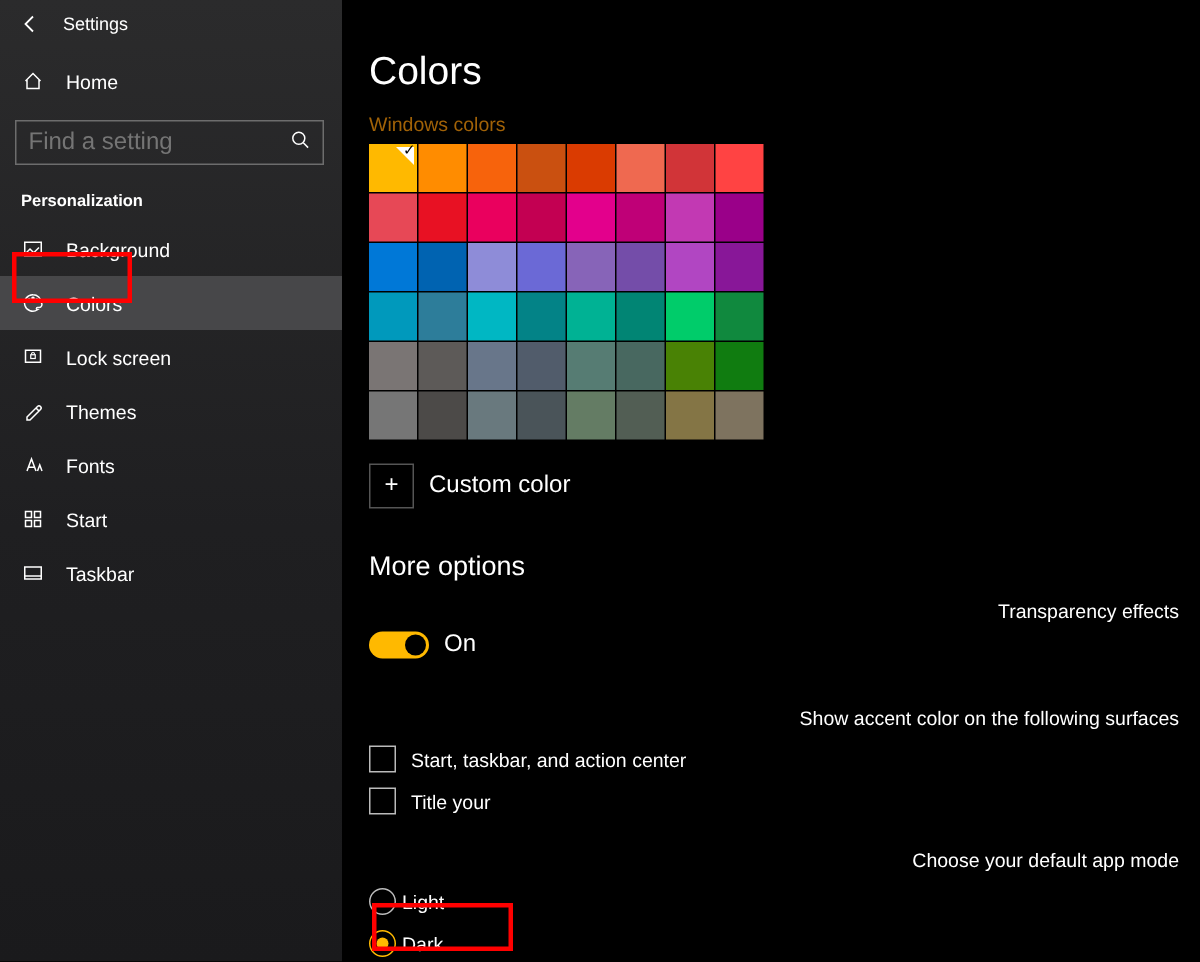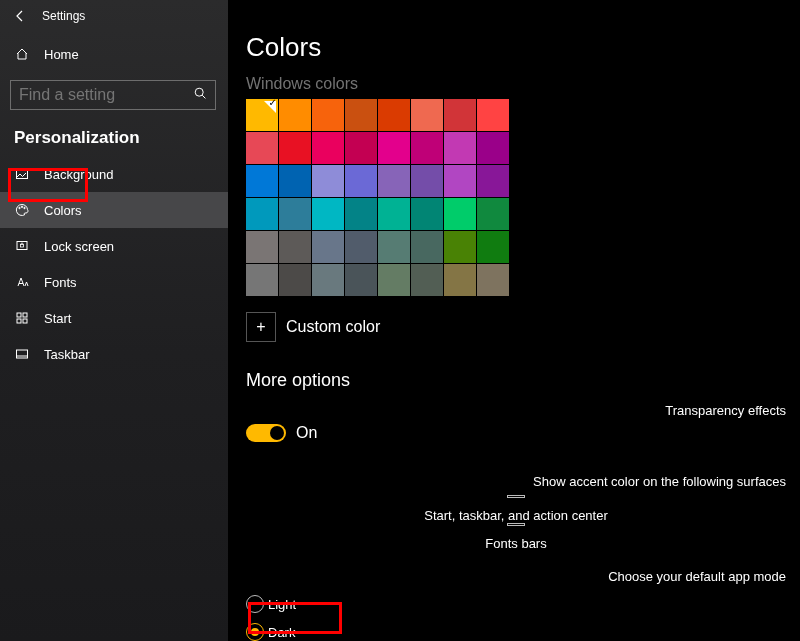--- a/index.html
+++ b/index.html
@@ -32,21 +32,21 @@
   .search-box {
     width:206px; height:30px; border:1px solid #6d6d6d; background:transparent;
     display:flex; align-items:center; justify-content:space-between;
     padding:0 8px; color:#c9c9c9;
   }
   .search-box input {
     background:transparent; border:none; outline:none; color:#c9c9c9;
     font-size:16px; width:170px;
   }
   .cat-header {
-    padding:12px 14px 8px 14px; font-size:17px; font-weight:600; color:#fff;
+    padding:12px 14px 8px 14px; font-size:11px; font-weight:600; color:#fff;
   }
   .navlist { list-style:none; }
   .nav-item {
     display:flex; align-items:center; gap:14px; height:36px;
     padding-left:14px; color:#fff; font-size:13px;
     cursor:default;
   }
   .nav-item.selected { background:#474749; }
   .nav-item .icon { width:16px; height:16px; display:inline-flex; align-items:center; justify-content:center; color:#fff;}
   .highlight-box {
@@ -54,21 +54,21 @@
   }
   .hi-colors { left:8px; top:168px; width:80px; height:34px; }
   .hi-dark   { left:248px; top:602px; width:94px; height:32px; }
 
   
   .main {
     position:absolute; left:246px; top:32px; width:540px;
     color:#fff;
   }
   .h1 { font-size:26px; font-weight:300; margin-bottom:12px; }
-  .subhead { font-size:16px; color:#737373; margin-bottom:6px; }
+  .subhead { font-size:13px; color:#a16207; margin-bottom:6px; }
   .swatch-grid {
     display:grid; grid-template-columns:repeat(8,32px); grid-auto-rows:32px;
     gap:1px; width:263px;
   }
   .swatch { width:32px; height:32px; position:relative; cursor:pointer;}
   .swatch.sel::after{
     content:""; position:absolute; right:2px; top:2px; width:12px; height:12px;
     background:#fff; clip-path:polygon(0 0,100% 0,100% 100%);
   }
   .swatch.sel::before{
@@ -85,21 +85,21 @@
   .small-label { font-size:13px; margin-bottom:6px; color:#fff;text-align:right;}
   .toggle-row { display:flex; align-items:center; gap:10px; margin-bottom:32px;}
   .toggle {
     width:40px; height:18px; border-radius:10px; background:#ffb900;
     position:relative;
   }
   .toggle::after{
     content:""; position:absolute; right:2px; top:2px; width:14px; height:14px;
     border-radius:50%; background:#000;
   }
-  .check-row { display:flex; align-items:center; gap:10px; height:28px; font-size:13px;flex-direction:column;}
+  .check-row { display:flex; align-items:center; gap:10px; height:28px; font-size:13px;}
   .checkbox { width:18px; height:18px; border:1.5px solid #bbb; }
   .radio-row { display:flex; align-items:center; gap:4px; height:28px; font-size:13px;}
   .radio { width:18px; height:18px; border:1.5px solid #bbb; border-radius:50%; position:relative;}
   .radio.sel { border-color:#ffb900; }
   .radio.sel::after{
     content:""; position:absolute; left:4px; top:4px; width:8px; height:8px;
     border-radius:50%; background:#ffb900;
   }
   .surfaces-block { margin-top:4px; margin-bottom:18px;}
   svg { stroke:#fff; }
@@ -163,20 +163,28 @@
       </li>
       <li class="nav-item">
         <span class="icon">
           <svg width="14" height="14" viewBox="0 0 14 14" fill="none">
             <rect x="2" y="2.5" width="10" height="8" stroke-width="1"></rect>
             <rect x="5.5" y="5.5" width="3" height="2.5" stroke-width="0.8"></rect>
             <path d="M6 5.5V5a1 1 0 0 1 2 0v.5" stroke-width="0.8"></path>
           </svg>
         </span>
         <span>Lock screen</span>
+      </li>
+      <li class="nav-item">
+        <span class="icon">
+          <svg width="14" height="14" viewBox="0 0 14 14" fill="none">
+            <path d="m3 11 6-6 2 2-6 6H3v-2ZM9 5l1-1a1.4 1.4 0 0 1 2 2l-1 1" stroke-width="1"></path>
+          </svg>
+        </span>
+        <span>Themes</span>
       </li>
       <li class="nav-item">
         <span class="icon">
           <svg width="14" height="14" viewBox="0 0 14 14" fill="none">
             <path d="M3 11 6 3l3 8M4 8.5h4M10 11l1.5-4 1.5 4" stroke-width="1"></path>
           </svg>
         </span>
         <span>Fonts</span>
       </li>
       <li class="nav-item">
@@ -270,21 +278,21 @@
   </div>
 
   <div class="small-label">Show accent color on the following surfaces</div>
   <div class="surfaces-block">
     <div class="check-row">
       <div class="checkbox"></div>
       <span>Start, taskbar, and action center</span>
     </div>
     <div class="check-row">
       <div class="checkbox"></div>
-      <span>Fonts bars</span>
+      <span>Title your</span>
     </div>
   </div>
 
   <div class="small-label">Choose your default app mode</div>
   <div class="radio-row">
     <div class="radio"></div>
     <span>Light</span>
   </div>
   <div class="radio-row">
     <div class="radio sel"></div>

